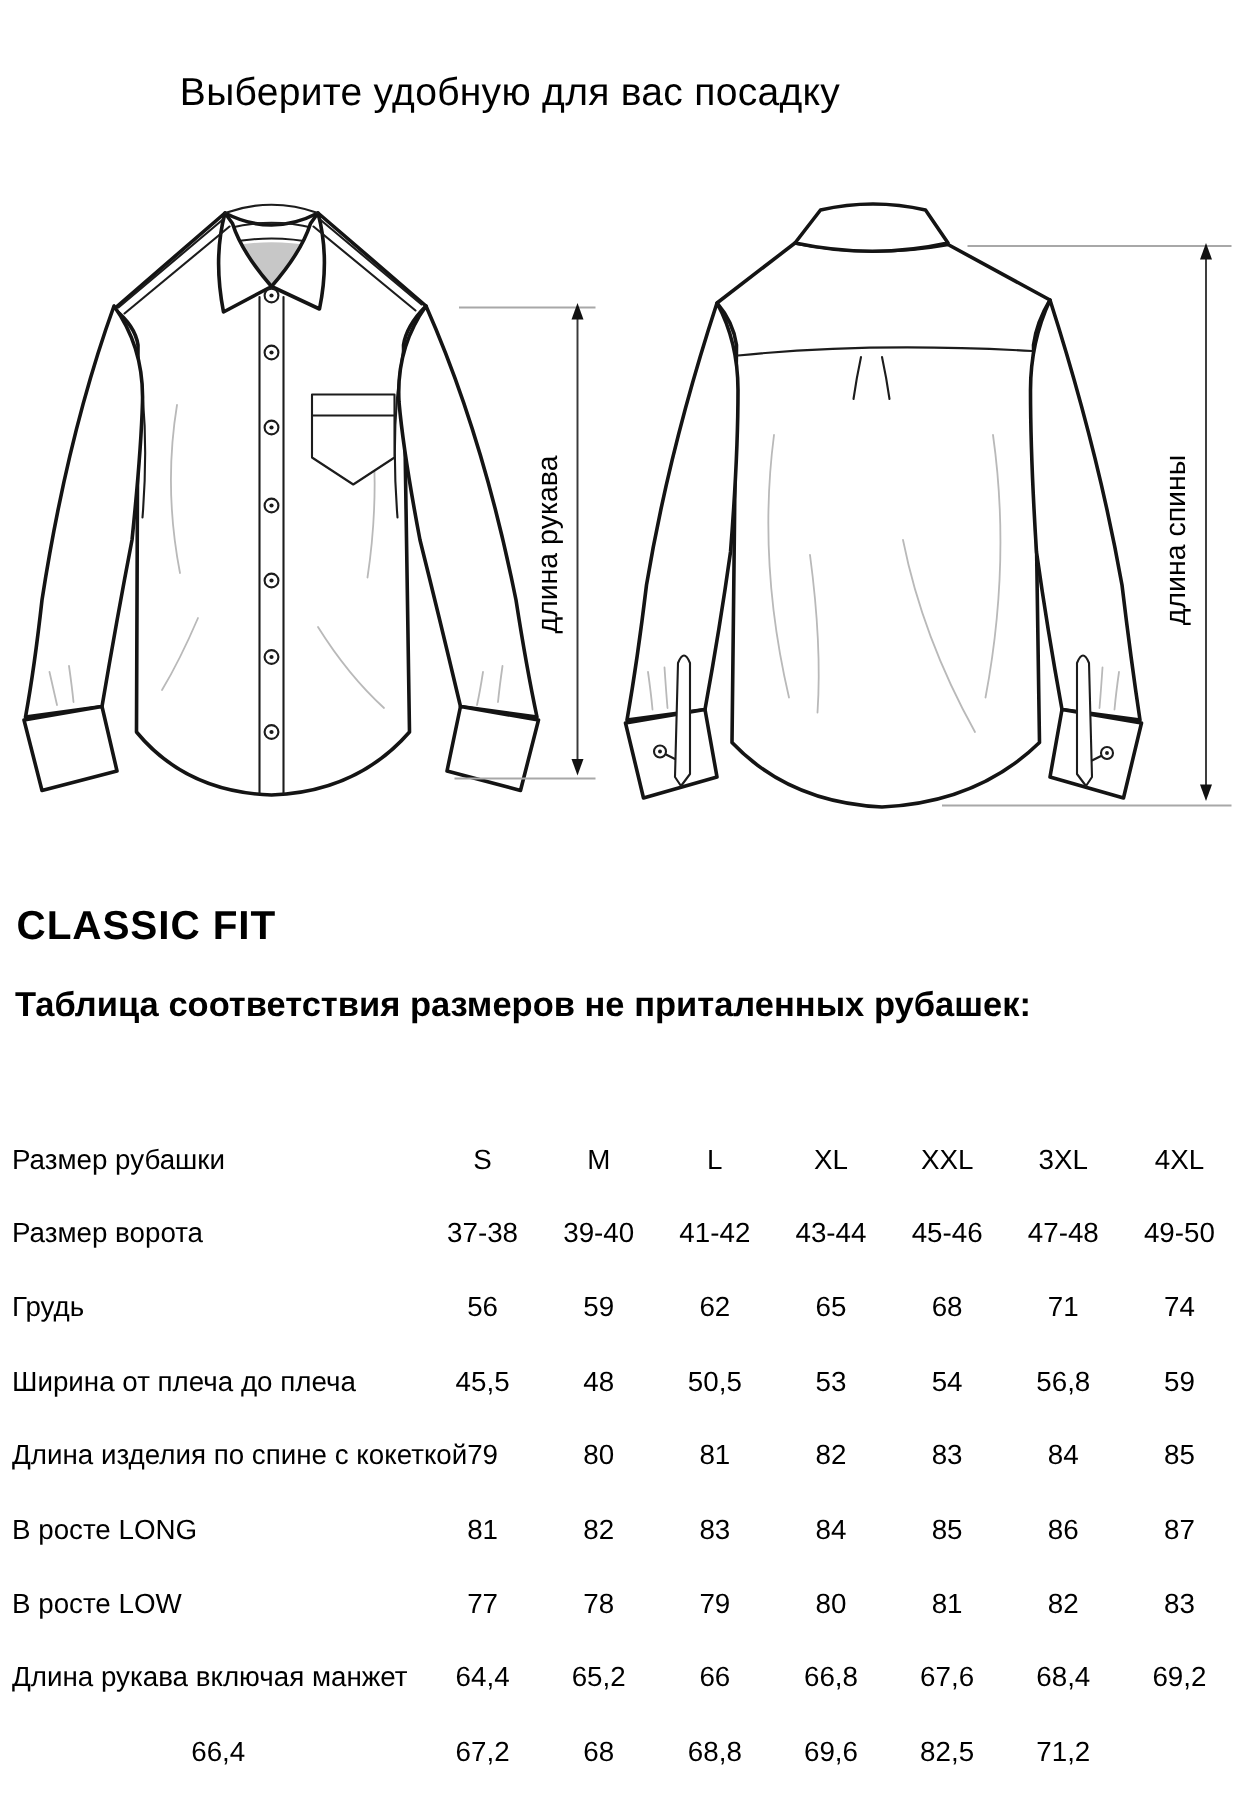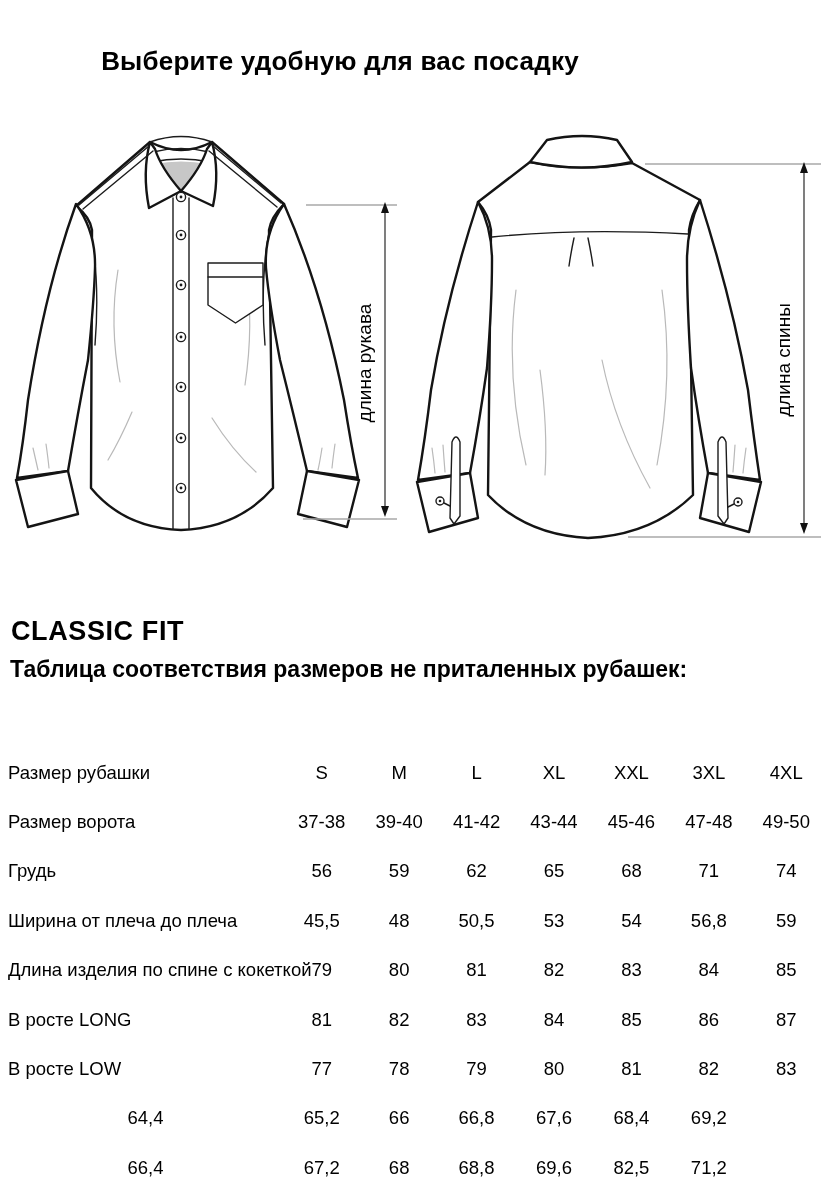--- a/index.html
+++ b/index.html
@@ -2,26 +2,26 @@
 <html><head>
 <meta charset="utf-8">
 <style>
   html,body{margin:0;padding:0;}
   body{
     width:825px;height:1200px;background:#ffffff;position:relative;overflow:hidden;
     font-family:"Liberation Sans","DejaVu Sans",sans-serif;color:#000;
   }
   .title{
     position:absolute;top:46px;left:0;width:680px;margin:0;
-    text-align:center;font-size:26px;font-weight:700;letter-spacing:0.2px;
+    text-align:center;font-size:26px;font-weight:400;letter-spacing:0.2px;
   }
   .figure{position:absolute;top:120px;left:0;width:825px;height:470px;}
   .figure svg{display:block;}
   .heading{
-    position:absolute;top:616px;left:11px;margin:0;
+    position:absolute;top:602px;left:11px;margin:0;
     font-size:27px;font-weight:700;letter-spacing:0.6px;
   }
   .subtitle{
     position:absolute;top:656px;left:10px;margin:0;
     font-size:23px;font-weight:700;
   }
   .size-table{
     position:absolute;top:740px;left:8px;width:817px;
     display:flex;flex-direction:column;
   }
@@ -245,20 +245,21 @@
       <div class="tlabel">В росте LOW</div>
       <div class="tcell">77</div>
       <div class="tcell">78</div>
       <div class="tcell">79</div>
       <div class="tcell">80</div>
       <div class="tcell">81</div>
       <div class="tcell">82</div>
       <div class="tcell">83</div>
     </div>
     <div class="trow">
+      <div class="tlabel">Длина рукава включая манжет</div>
       <div class="tcell">64,4</div>
       <div class="tcell">65,2</div>
       <div class="tcell">66</div>
       <div class="tcell">66,8</div>
       <div class="tcell">67,6</div>
       <div class="tcell">68,4</div>
       <div class="tcell">69,2</div>
     </div>
     <div class="trow">
       <div class="tcell">66,4</div>

